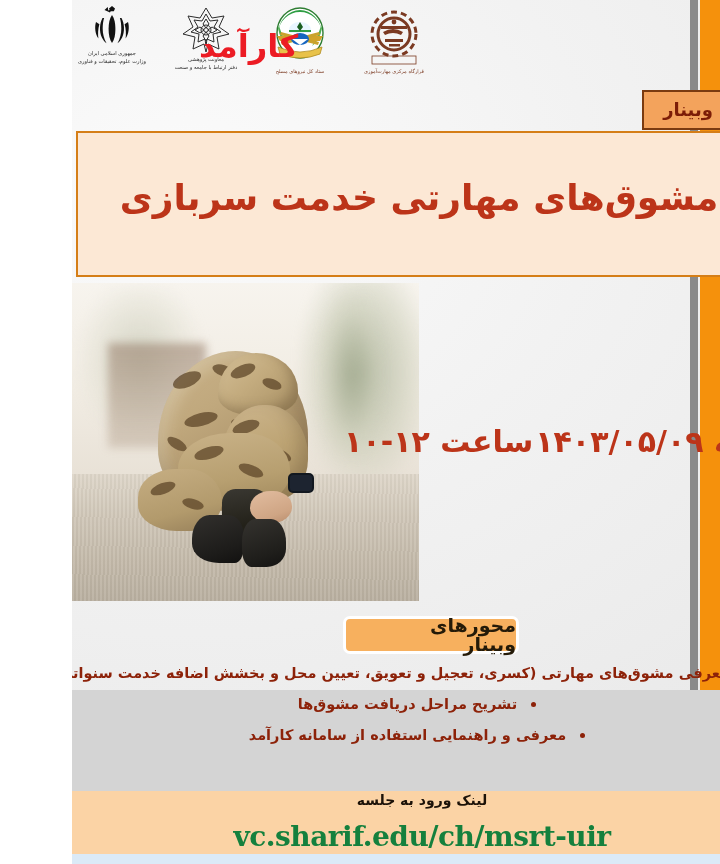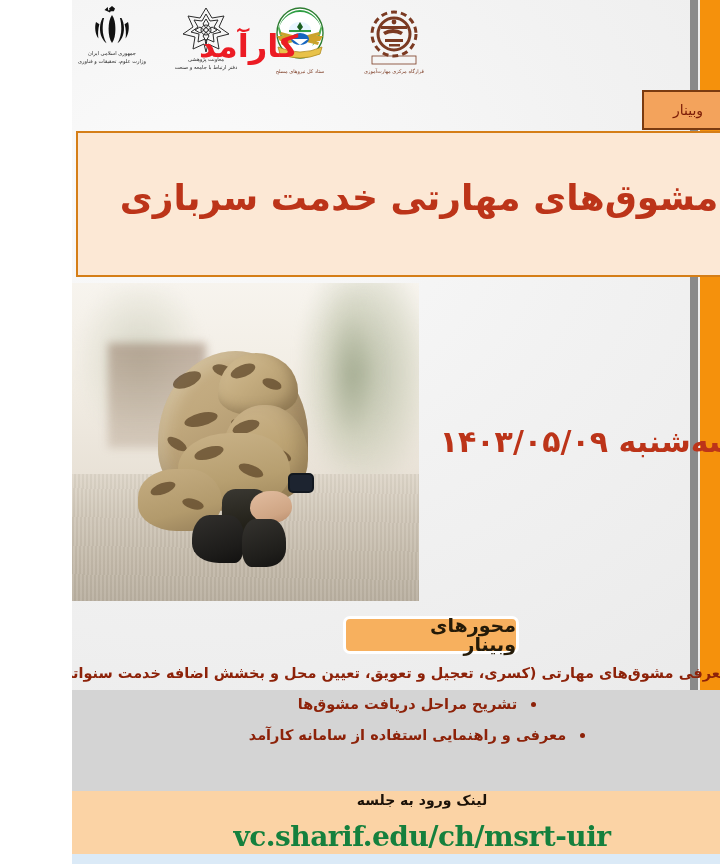--- a/index.html
+++ b/index.html
@@ -116,22 +116,22 @@
     width: 92px;
     height: 40px;
     background: #f3a35c;
     border: 2px solid #7a3b10;
     display: flex;
     align-items: center;
     justify-content: center;
     z-index: 5;
   }
   #webinar-tag span {
-    font-size: 14px;
-    font-weight: 400;
+    font-size: 18px;
+    font-weight: 700;
     color: #7c1d07;
     line-height: 1;
   }
 
   
   #title-panel {
     position: absolute;
     top: 131px;
     left: 4px;
     width: 686px;
@@ -541,20 +541,21 @@
     </div>
     <div class="sol-leg-dark"></div>
     <div class="sol-hand"></div>
     <div class="sol-watch"></div>
     <div class="sol-boot-a"></div>
     <div class="sol-boot-b"></div>
   </div>
 
   <div id="date-block">
     <div id="date-line">سه‌شنبه ۱۴۰۳/۰۵/۰۹</div>
+    <div id="time-line">ساعت  ۱۲-۱۰</div>
   </div>
 
   <div id="topics-tag">
     <span>محورهای وبینار</span>
   </div>
 
   <div id="gray-band"></div>
   <div class="stray-dot"></div>
 
   <div id="topics-list">

